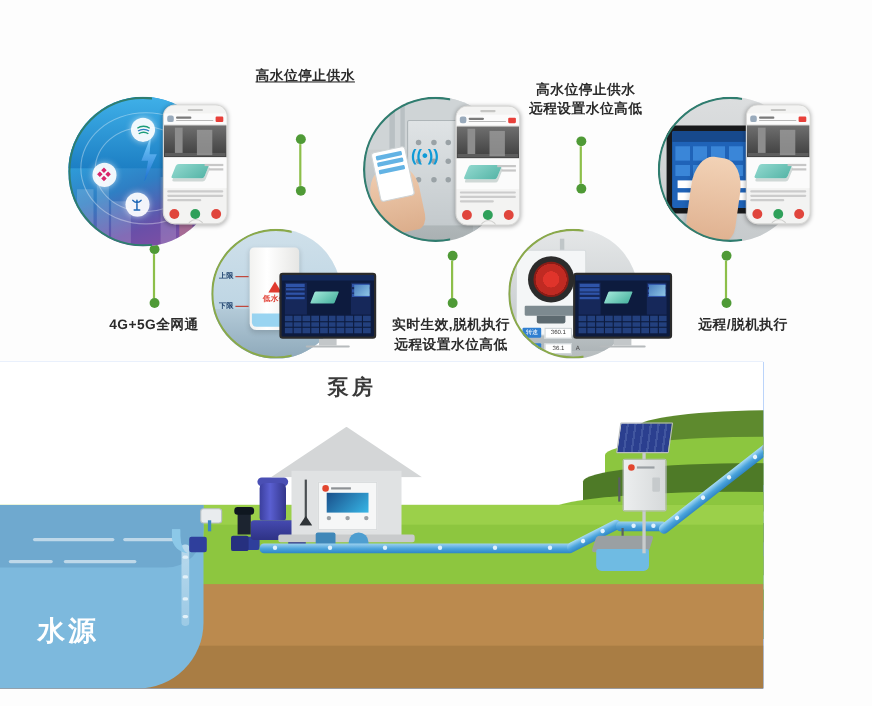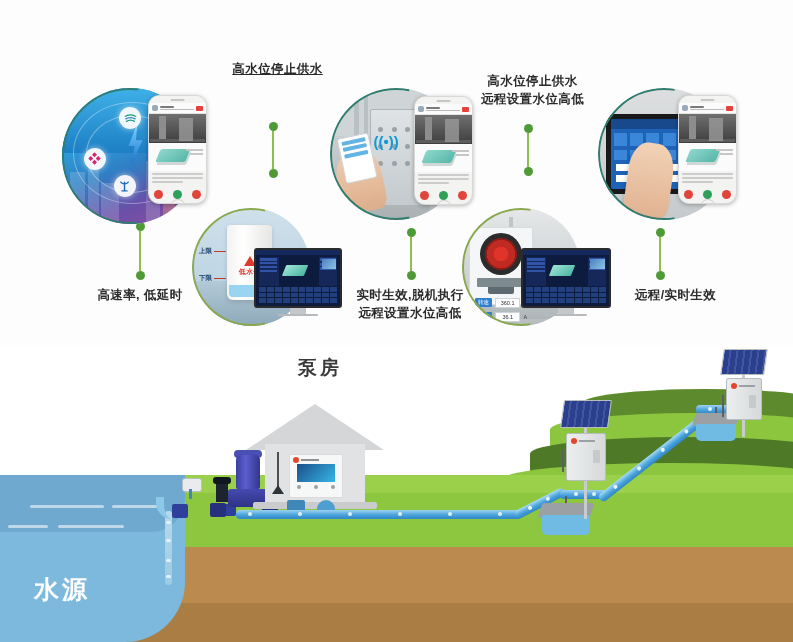--- a/index.html
+++ b/index.html
@@ -132,21 +132,21 @@
         background:radial-gradient(circle,#e0342b 0 32%,#c02a22 33% 62%,#8c1c16 63% 100%);}
   .pcard .body{width:48px;height:9px;background:#7d8a90;margin:0 auto;border-radius:1px;}
   .pcard .foot{width:26px;height:7px;background:#5d6a70;margin:0 auto;border-radius:0 0 2px 2px;}
   .pcard .row{display:flex;align-items:center;gap:3px;margin:4px 5px 0;}
   .pcard .row .k{background:#2f7fd1;color:#fff;font-size:5.5px;padding:1px 3px;border-radius:1px;}
   .pcard .row .v{background:#fff;border:1px solid #cdd3d6;font-size:5.5px;color:#333;
         padding:1px 4px;flex:1;text-align:center;}
   .pcard .row .u{font-size:5.5px;color:#444;}
 
   
-  .land{position:absolute;left:0;top:345px;width:793px;height:297px;overflow:hidden;background:#3b82f6;}
+  .land{position:absolute;left:0;top:329px;width:694px;height:297px;overflow:hidden;background:#3b82f6;}
   .sky2{position:absolute;left:0;top:0;right:0;height:140px;background:#ffffff;}
   .grass{position:absolute;left:0;right:0;top:130px;height:95px;background:#8dc63f;}
   .grass2{position:absolute;left:0;right:0;top:130px;height:18px;background:#9bd04a;}
   .soil{position:absolute;left:0;right:0;top:202px;height:95px;background:#bb8a4e;}
   .soil2{position:absolute;left:0;right:0;top:258px;height:39px;background:#a97d44;}
   .lake{position:absolute;left:0;top:130px;width:185px;height:167px;background:#7db9dd;
         border-radius:0 0 60px 0;}
   .lakeTop{position:absolute;left:0;top:130px;width:185px;height:57px;background:#6fa9cf;
         border-radius:0 0 34px 0;}
   .ripple{position:absolute;height:3px;background:rgba(255,255,255,.55);border-radius:2px;}
@@ -222,21 +222,21 @@
   .well i{position:absolute;left:1px;width:5px;height:3px;background:#e8f4fb;border-radius:2px;}
 </style>
 </head>
 <body>
 
 <div id="stage">
 
   <div class="topzone">
 
     <div class="caption" style="left:60px;top:286px;width:160px;">
-      <span>高速率, 低延时</span>
+      <span>4G+5G全网通</span>
     </div>
     <div class="conn" style="left:135px;top:222px;height:58px;">
       <i class="dot"></i>
       <i class="bar"></i>
       <i class="dot"></i>
     </div>
 
     <div class="caption" style="left:215px;top:60px;width:125px;text-decoration:underline;">
       <span>高水位停止供水</span>
     </div>
@@ -260,21 +260,21 @@
       <span>高水位停止供水</span>
       <span>远程设置水位高低</span>
     </div>
     <div class="conn" style="left:523px;top:124px;height:52px;">
       <i class="dot"></i>
       <i class="bar"></i>
       <i class="dot"></i>
     </div>
 
     <div class="caption" style="left:608px;top:286px;width:135px;">
-      <span>远程/实时生效</span>
+      <span>远程/脱机执行</span>
     </div>
     <div class="conn" style="left:655px;top:228px;height:52px;">
       <i class="dot"></i>
       <i class="bar"></i>
       <i class="dot"></i>
     </div>
 
     <div class="node" style="left:62px;top:88px;width:136px;height:136px;">
       <div class="city">
         <div class="sky"></div>

